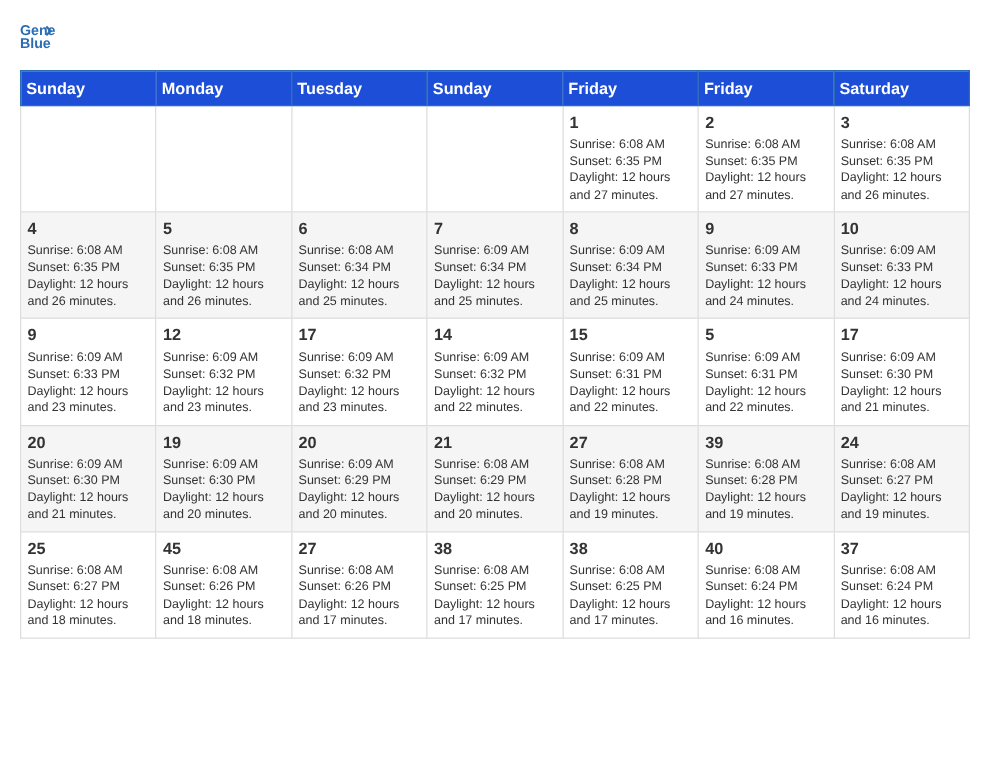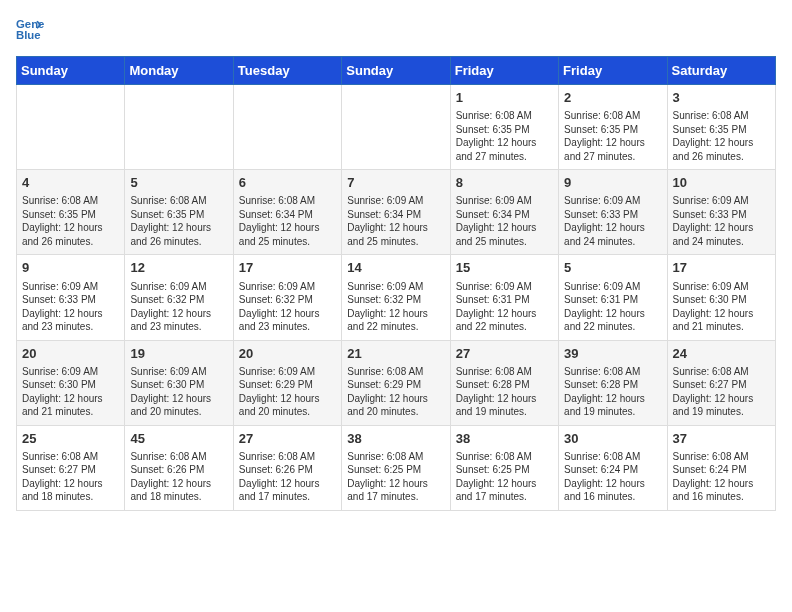--- a/index.html
+++ b/index.html
@@ -322,21 +322,21 @@
 and 17 minutes.</div>
         </td>
         <td>
           <span class="day-num">38</span>
           <div class="day-info" style="white-space: pre-line;">Sunrise: 6:08 AM
 Sunset: 6:25 PM
 Daylight: 12 hours
 and 17 minutes.</div>
         </td>
         <td>
-          <span class="day-num">30</span>
+          <span class="day-num">40</span>
           <div class="day-info" style="white-space: pre-line;">Sunrise: 6:08 AM
 Sunset: 6:24 PM
 Daylight: 12 hours
 and 16 minutes.</div>
         </td>
         <td>
           <span class="day-num">37</span>
           <div class="day-info" style="white-space: pre-line;">Sunrise: 6:08 AM
 Sunset: 6:24 PM
 Daylight: 12 hours

